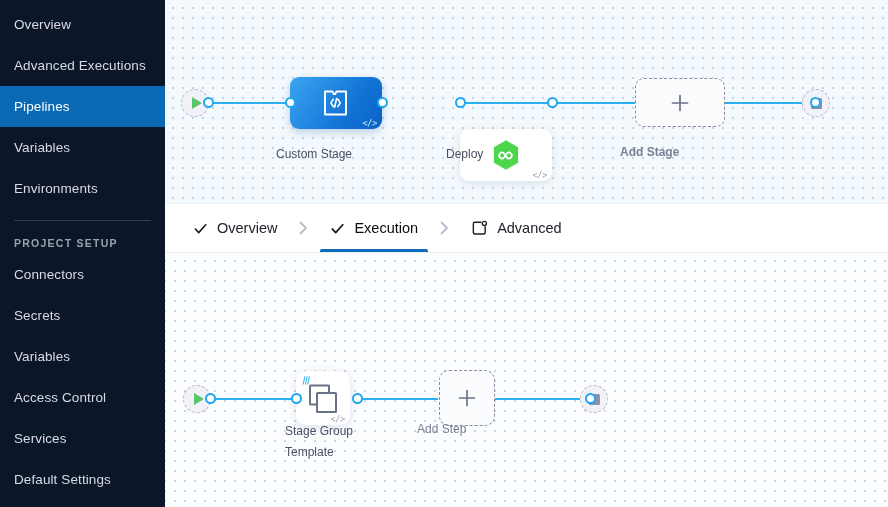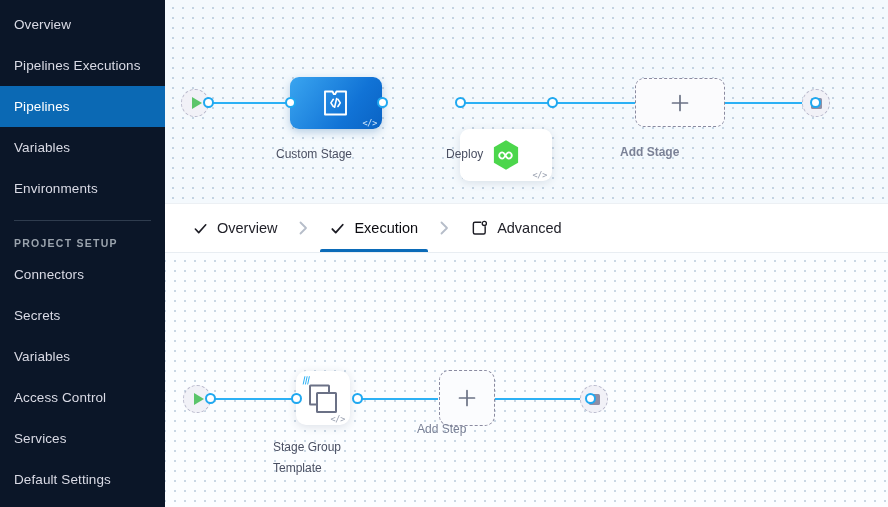--- a/index.html
+++ b/index.html
@@ -253,21 +253,21 @@
 </head>
 <body>
 
 <div class="app">
 
   <nav class="sidebar">
     <div class="nav-item">
       <span>Overview</span>
     </div>
     <div class="nav-item">
-      <span>Pipelines Executions</span>
+      <span>Advanced Executions</span>
     </div>
     <div class="nav-item active">
       <span>Pipelines</span>
     </div>
     <div class="nav-item">
       <span>Variables</span>
     </div>
     <div class="nav-item">
       <span>Environments</span>
     </div>
@@ -401,21 +401,21 @@
             <path d="M1.5 10.3L3.4 1.4M4.2 10.3L6.1 1.4M6.9 10.3L8.8 1.4" stroke="#2ab0f5" stroke-width="1.2" stroke-linecap="round"></path>
           </svg>
           <svg width="34" height="34" viewBox="0 0 34 34" style="margin-top:2px">
             <rect x="4" y="3.5" width="19" height="19" rx="0.5" fill="#ffffff" stroke="#6b7186" stroke-width="2"></rect>
             <rect x="11" y="11" width="19" height="19" rx="0.5" fill="#ffffff" stroke="#6b7186" stroke-width="2"></rect>
           </svg>
           <span class="code-badge dark">&lt;/&gt;</span>
         </div>
         <div class="port" style="left:126px; top:140px;"></div>
         <div class="port" style="left:187px; top:140px;"></div>
-        <div class="node-label" style="left:108px; top:168px; width:100px;margin-top:16px;">Stage Group Template</div>
+        <div class="node-label" style="left:120px; top:168px; width:100px;">Stage Group Template</div>
 
         <div class="node node-step-dashed" style="left:274px; top:117px;">
           <svg class="plus-icon" viewBox="0 0 24 24">
             <path d="M12 4.5v15M4.5 12h15" stroke="#6b7285" stroke-width="1.7" stroke-linecap="round"></path>
           </svg>
         </div>
         <div class="node-label muted" style="left:252px; top:166px; width:100px;">Add Step</div>
 
         <div class="port" style="left:420px; top:140px;"></div>
         <div class="terminal" style="left:415px; top:132px;">

